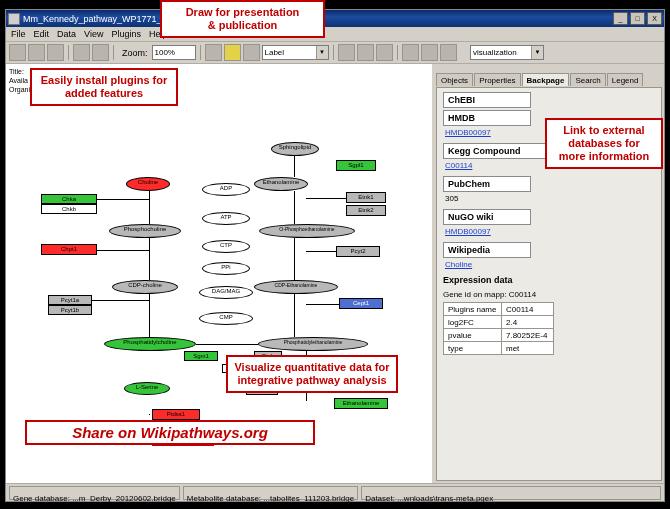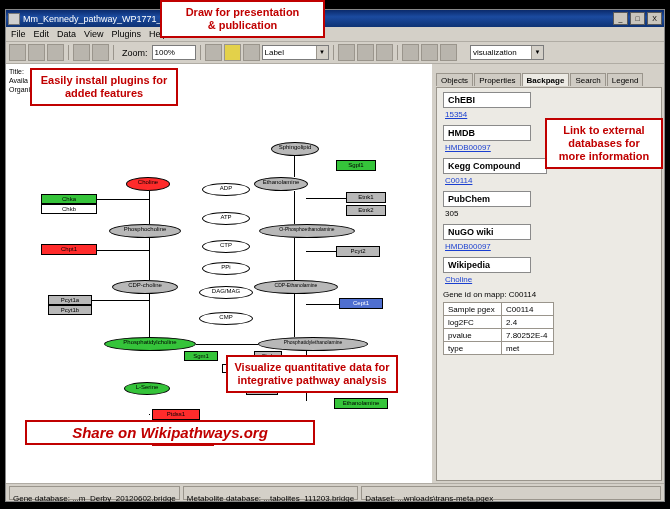--- a/index.html
+++ b/index.html
@@ -310,43 +310,43 @@
       <div class="tabs">
         <div class="tab">Objects</div>
         <div class="tab">Properties</div>
         <div class="tab active">Backpage</div>
         <div class="tab">Search</div>
         <div class="tab">Legend</div>
       </div>
 
       <div class="rp-body">
         <div class="db-box">ChEBI</div>
-        <div class="db-link">15354</div>
 
         <div class="db-box">HMDB</div>
         <div class="db-link">HMDB00097</div>
 
         <div class="db-box" style="width:104px">Kegg Compound</div>
         <div class="db-link">C00114</div>
 
         <div class="db-box">PubChem</div>
         <div class="db-plain">305</div>
 
         <div class="db-box">NuGO wiki</div>
         <div class="db-link">HMDB00097</div>
 
         <div class="db-box">Wikipedia</div>
         <div class="db-link">Choline</div>
 
+        <div class="exp-title">Expression data</div>
         <div class="geneid">Gene id on mapp: C00114</div>
 
         <table class="expr">
           <tbody>
               <tr>
-            <td class="k">Sample pgex</td>
+            <td class="k">Plugins name</td>
             <td class="v">C00114</td>
           </tr>
           <tr>
             <td class="k">log2FC</td>
             <td class="v">2.4</td>
           </tr>
           <tr>
             <td class="k">pvalue</td>
             <td class="v">7.80252E-4</td>
           </tr>

